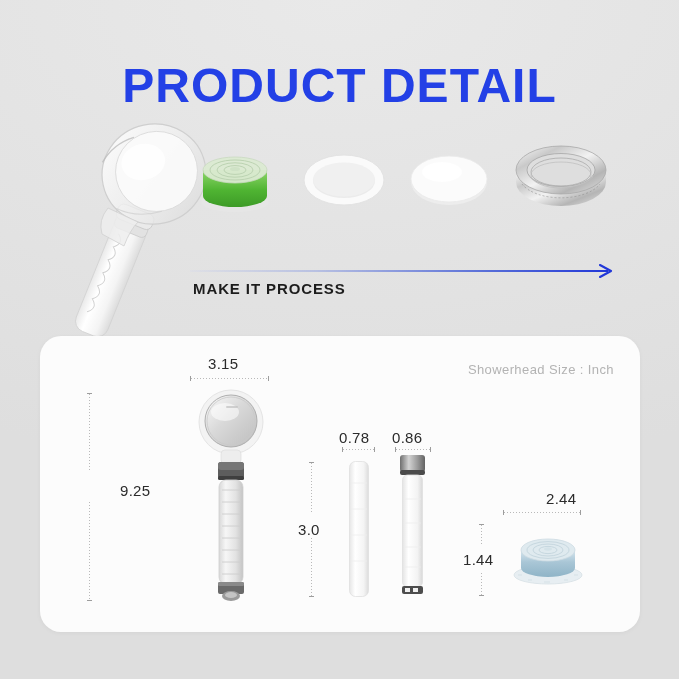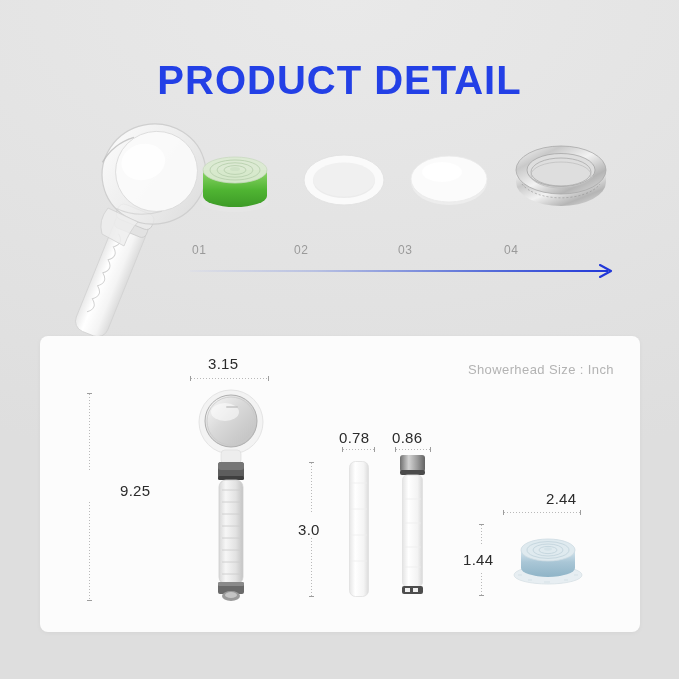--- a/index.html
+++ b/index.html
@@ -10,21 +10,21 @@
     position:relative;
   }
   #stage{position:absolute;inset:0;width:679px;height:679px;
     background:
       radial-gradient(120% 70% at 50% 0%, #e9e9e9 0%, #e3e3e3 55%, #dedede 100%);
   }
 
   
   .title{
     position:absolute;left:0;right:0;top:58px;text-align:center;
-    font-size:40px;font-weight:bold;letter-spacing:1px;
+    font-size:48px;font-weight:bold;letter-spacing:1px;
     color:#2340e6;
     font-family:"Liberation Sans", sans-serif;
   }
 
   
   .hero{position:absolute;left:36px;top:112px;width:190px;height:230px;}
   .hero svg{display:block;}
 
   
   .parts{position:absolute;left:180px;top:130px;width:460px;height:105px;}
@@ -59,21 +59,21 @@
   .arrow-head{position:absolute;left:409px;top:0px;width:16px;height:14px;}
 
   .make-it{
     position:absolute;left:193px;top:280px;
     font-size:15px;font-weight:bold;letter-spacing:0.9px;color:#1d1d1d;
   }
 
   
   .card{
     position:absolute;left:40px;top:336px;width:600px;height:296px;
-    background:#fcfcfc;border-radius:8px;
+    background:#fcfcfc;border-radius:21px;
     box-shadow:0 1px 5px rgba(0,0,0,0.045);
   }
   .card-note{
     position:absolute;right:26px;top:26px;
     font-size:13px;color:#b3b3b3;letter-spacing:0.4px;
   }
 
   
   .dim{
     position:absolute;font-size:15px;color:#2b2b2b;
@@ -220,34 +220,29 @@
         <ellipse cx="51" cy="30" rx="45" ry="24" fill="url(#chr)" stroke="#a8a8a8" stroke-width="0.8"></ellipse>
         <ellipse cx="51" cy="31" rx="34" ry="16.5" fill="#cfcfcf"></ellipse>
         <ellipse cx="51" cy="30" rx="34" ry="16.5" fill="#dedede" stroke="#9f9f9f" stroke-width="0.7"></ellipse>
         <ellipse cx="51" cy="32" rx="30" ry="14" fill="none" stroke="#b0b0b0" stroke-width="0.9"></ellipse>
         <ellipse cx="51" cy="35" rx="30" ry="13" fill="none" stroke="#bcbcbc" stroke-width="0.7"></ellipse>
         <path d="M12 44 a42 22 0 0 0 78 0" fill="none" stroke="#8f8f8f" stroke-width="0.6" stroke-dasharray="2 2"></path>
       </svg>
     </div>
   </div>
 
-  <div class="steps">
-    <div class="step-num s1">01</div>
-    <div class="step-num s2">02</div>
-    <div class="step-num s3">03</div>
-    <div class="step-num s4">04</div>
-  </div>
 
   <div class="arrow-wrap">
     <div class="arrow-line"></div>
     <svg class="arrow-head" viewBox="0 0 16 14">
       <path d="M1 1 L12 7 L1 13" fill="none" stroke="#2238d8" stroke-width="2.1" stroke-linecap="round" stroke-linejoin="round"></path>
     </svg>
   </div>
 
+  <div class="make-it">MAKE IT PROCESS</div>
 
   <div class="card">
     <div class="card-note">Showerhead Size : Inch</div>
   </div>
 
   <div class="prod shower-big">
     <svg width="66" height="214" viewBox="0 0 66 214">
       <defs>
         <linearGradient id="headg" x1="0" y1="0" x2="1" y2="1">
           <stop offset="0%" stop-color="#fbfbfb"></stop>

